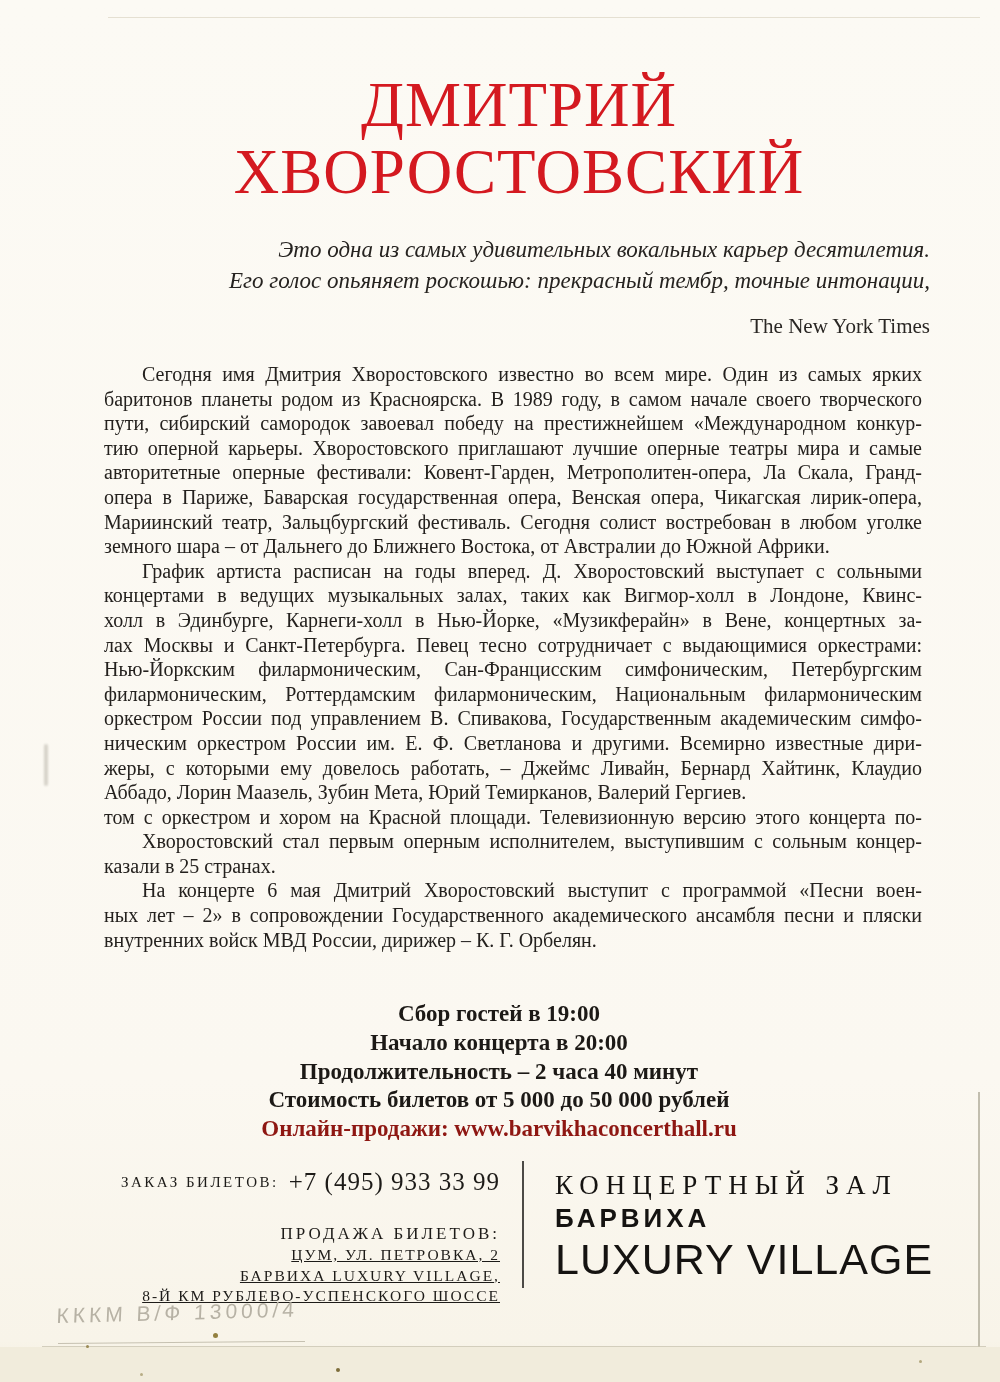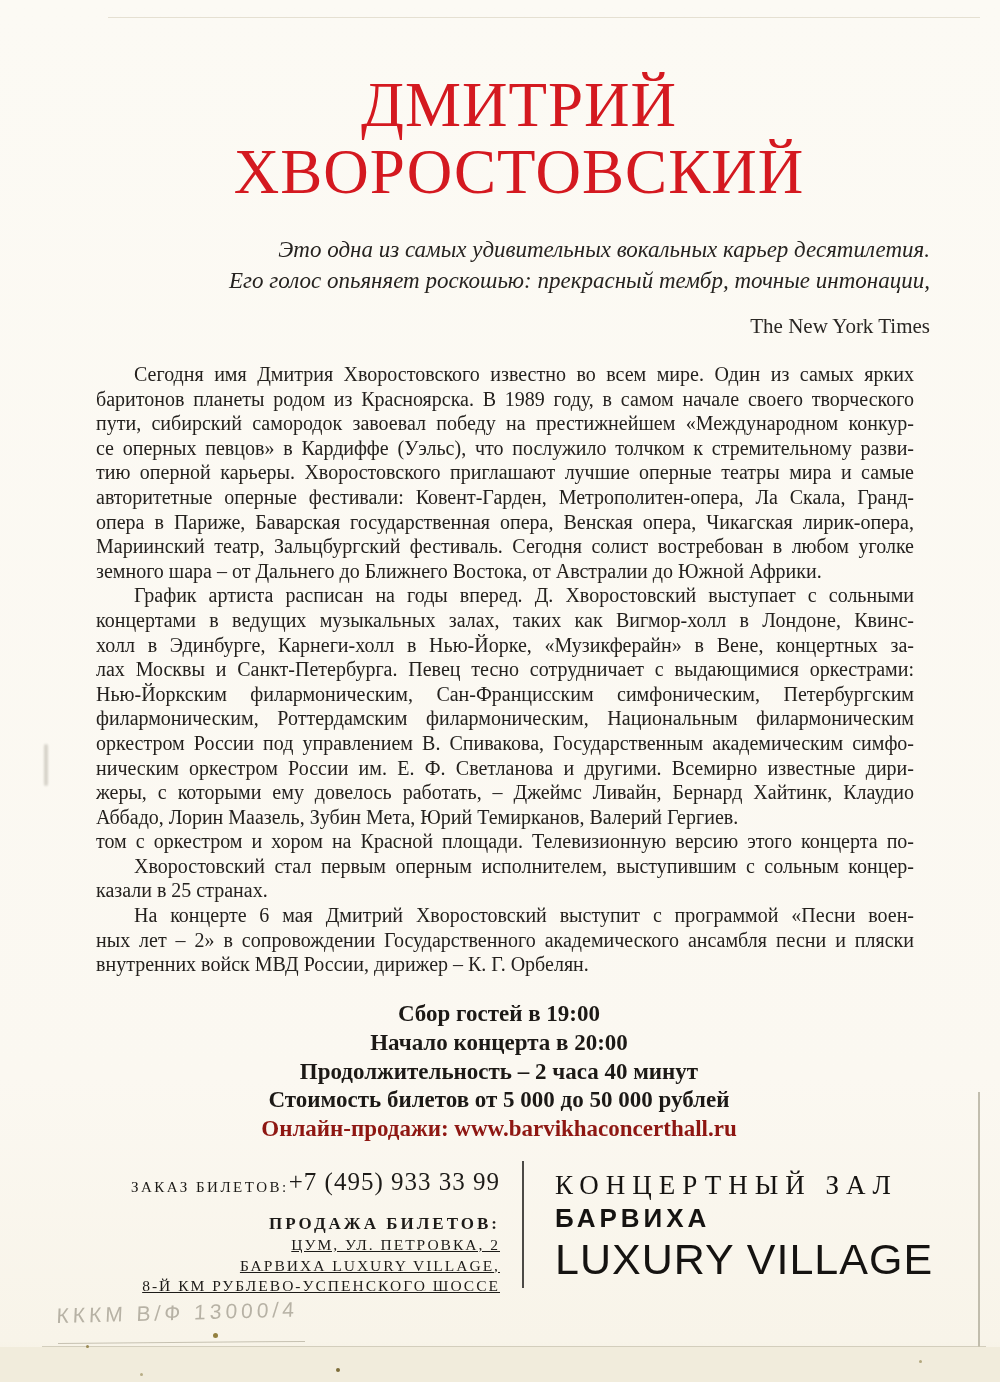--- a/index.html
+++ b/index.html
@@ -46,21 +46,21 @@
   }
   .quote-attr{
     margin-top:15px;
     font-style:normal;
     font-size:21px;
     color:#2a2724;
   }
 
   
   .body-text{
-    position:absolute;left:96px;top:362px;width:818px;
+    position:absolute;left:104px;top:362px;width:818px;
     font-size:20px;line-height:24.6px;
     color:#24211e;
   }
   .bl{text-align:justify;text-align-last:justify;white-space:nowrap;}
   .bl.last{text-align-last:auto;white-space:normal;}
   .bl.first{text-indent:38px;}
 
   
   .event{
     position:absolute;left:112px;top:1000px;width:818px;
@@ -71,24 +71,24 @@
     color:#1c1916;
   }
   .event .online{color:#8e1712;}
 
   
   .footer-left{
     position:absolute;left:60px;top:1168px;width:440px;
     text-align:right;
     color:#1d1b18;
   }
-  .booking-line{display:flex;justify-content:flex-end;align-items:flex-end;}
+  .booking-line{display:flex;justify-content:flex-end;align-items:center;gap:10px;}
   .booking-label{font-size:15px;letter-spacing:2.5px;}
   .booking-phone{font-size:25px;letter-spacing:1px;}
-  .sales-label{margin-top:18px;font-size:17px;font-weight:700;letter-spacing:3px;}
+  .sales-label{margin-top:28px;font-size:17px;font-weight:400;letter-spacing:3px;}
   .addr{font-size:15.5px;line-height:19.5px;letter-spacing:2px;margin-top:1px;text-decoration:underline;}
   .footer-divider{position:absolute;left:522px;top:1161px;width:2px;height:127px;background:#4c4a46;}
   .venue{position:absolute;left:555px;top:1168px;color:#151311;}
   .venue-hall{font-size:27px;letter-spacing:7px;line-height:34px;}
   .venue-brand{font-family:"Liberation Sans", sans-serif;font-weight:700;font-size:26px;letter-spacing:4px;line-height:33px;}
   .venue-brand2{font-family:"Liberation Sans", sans-serif;font-weight:400;font-size:43px;letter-spacing:1px;line-height:48px;}
 
   
   .handwriting{
     position:absolute;left:56px;top:1304px;
@@ -124,21 +124,20 @@
   <div class="quote">
     <div>Это одна из самых удивительных вокальных карьер десятилетия.</div>
     <div>Его голос опьяняет роскошью: прекрасный тембр, точные интонации,</div>
     <div class="quote-attr">The New York Times</div>
   </div>
 
   <div class="body-text">
     <div class="bl first">Сегодня имя Дмитрия Хворостовского известно во всем мире. Один из самых ярких</div>
     <div class="bl">баритонов планеты родом из Красноярска. В 1989 году, в самом начале своего творческого</div>
     <div class="bl">пути, сибирский самородок завоевал победу на престижнейшем «Международном конкур-</div>
-    <div class="bl">се оперных певцов» в Кардиффе (Уэльс), что послужило толчком к стремительному разви-</div>
     <div class="bl">тию оперной карьеры. Хворостовского приглашают лучшие оперные театры мира и самые</div>
     <div class="bl">авторитетные оперные фестивали: Ковент-Гарден, Метрополитен-опера, Ла Скала, Гранд-</div>
     <div class="bl">опера в Париже, Баварская государственная опера, Венская опера, Чикагская лирик-опера,</div>
     <div class="bl">Мариинский театр, Зальцбургский фестиваль. Сегодня солист востребован в любом уголке</div>
     <div class="bl last">земного шара – от Дальнего до Ближнего Востока, от Австралии до Южной Африки.</div>
 
     <div class="bl first">График артиста расписан на годы вперед. Д. Хворостовский выступает с сольными</div>
     <div class="bl">концертами в ведущих музыкальных залах, таких как Вигмор-холл в Лондоне, Квинс-</div>
     <div class="bl">холл в Эдинбурге, Карнеги-холл в Нью-Йорке, «Музикферайн» в Вене, концертных за-</div>
     <div class="bl">лах Москвы и Санкт-Петербурга. Певец тесно сотрудничает с выдающимися оркестрами:</div>

